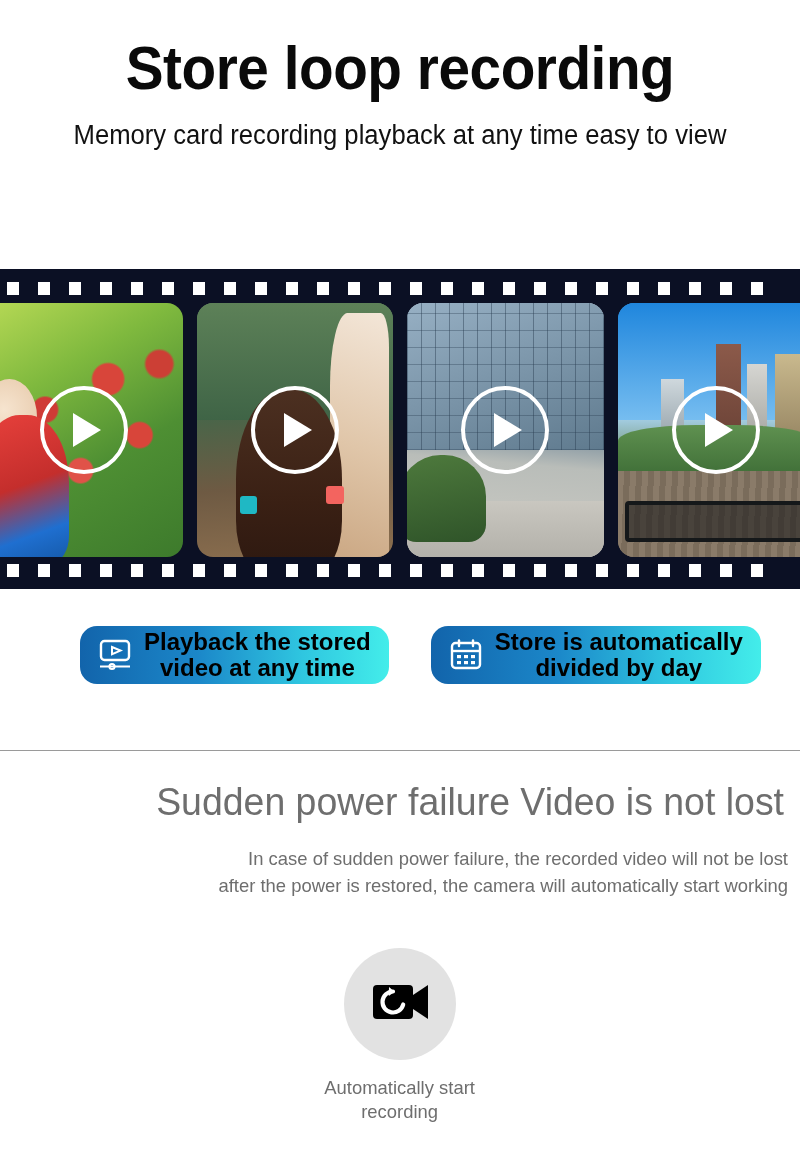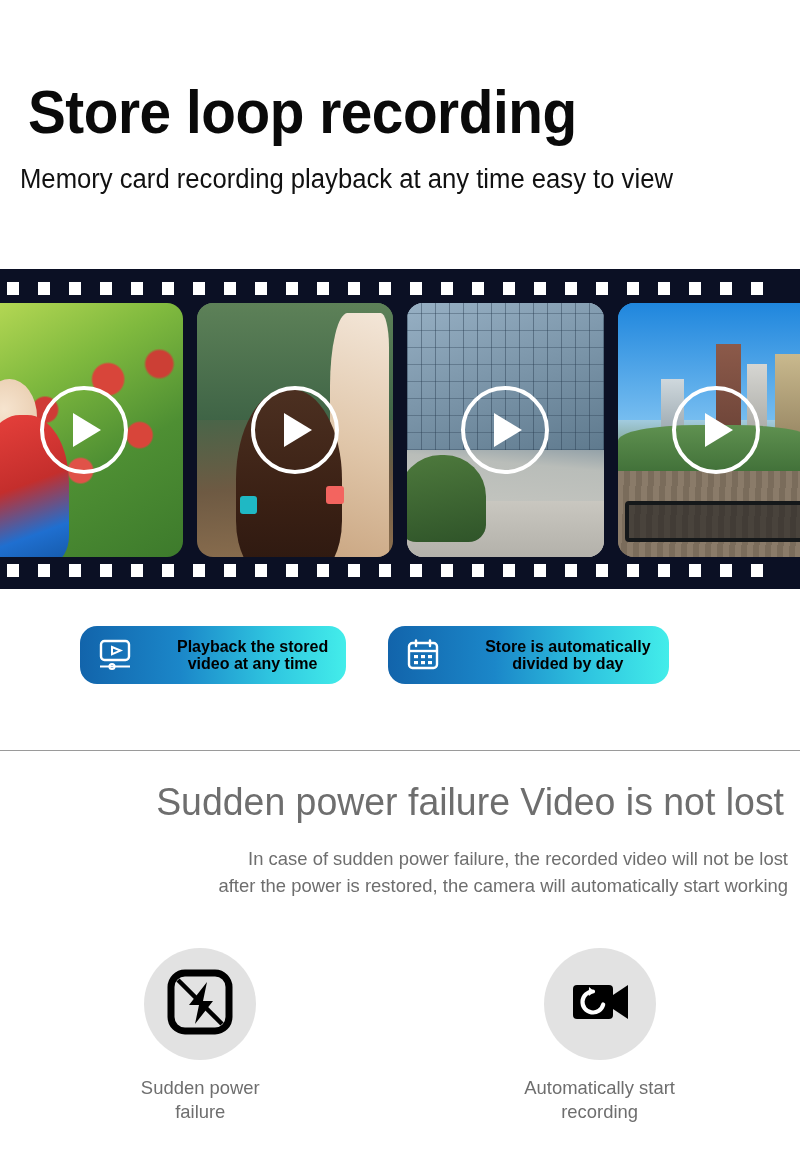--- a/index.html
+++ b/index.html
@@ -6,21 +6,21 @@
   html,body { width:800px; height:1152px; }
   body {
     font-family:"Liberation Sans", sans-serif;
     background:#ffffff;
     color:#1a1a1a;
     overflow:hidden;
     position:relative;
   }
 
   
-  .hero { padding-top:82px; text-align:left; }
+  .hero { padding-top:38px; text-align:center; }
   .hero-title {
     font-size:61px;
     font-weight:bold;
     letter-spacing:-0.5px;
     color:#0a0a0a;
     line-height:1.0;
     font-stretch:condensed;
     transform:scaleX(0.93);
   }
   .hero-sub {
@@ -191,22 +191,22 @@
     display:flex; gap:42px; padding-left:80px;
   }
   .badge{
     height:58px;
     border-radius:17px;
     display:flex; align-items:center; gap:12px;
     padding:0 18px;
     background:linear-gradient(90deg,#1264ab 0%,#1b87c9 38%,#2fc6e0 72%,#43edea 100%);
   }
   .badge-text{
-    font-size:16px; font-weight:bold; color:#000000;
-    line-height:1.07; text-align:center; white-space:pre-line;margin-left:33px;
+    font-size:24px; font-weight:bold; color:#000000;
+    line-height:1.07; text-align:center; white-space:pre-line;
   }
   .badge-icon{ flex:0 0 auto; width:34px; height:32px; }
 
   
   .divider{
     position:absolute; left:0; top:750px; width:800px; height:1px;
     background:#9a9a9a;
   }
 
   
@@ -395,33 +395,20 @@
 <div class="divider"></div>
 
 <div class="lower">
   <div class="lower-title">Sudden power failure   Video is not lost</div>
   <div class="lower-desc">In case of sudden power failure, the recorded video will not be lost
 after the power is restored, the camera will automatically start working</div>
 </div>
 
 <div class="features">
 
-  <div class="feature">
-    <div class="feature-circle">
-      <span>
-        <svg viewBox="0 0 70 70" width="70" height="70">
-          <rect x="6" y="6" width="58" height="58" rx="14" fill="none" stroke="#000000" stroke-width="7"></rect>
-          <path d="M42 15 L24 38 H34 L30 57 L48 34 H38 Z" fill="#000000"></path>
-          <line x1="13" y1="13" x2="57" y2="57" stroke="#000000" stroke-width="4.5"></line>
-        </svg>
-      </span>
-    </div>
-    <div class="feature-label">Sudden power
-failure</div>
-  </div>
 
 
 
   <div class="feature">
     <div class="feature-circle">
       <span>
         <svg viewBox="0 0 70 70" width="70" height="70">
           <rect x="8" y="18" width="40" height="34" rx="4" fill="#000000"></rect>
           <path d="M48 28 L63 18 V52 L48 42 Z" fill="#000000"></path>
           <path d="M28 24.5 a10.5 10.5 0 1 0 10.2 13" fill="none" stroke="#ffffff" stroke-width="4.2" stroke-linecap="round"></path>

